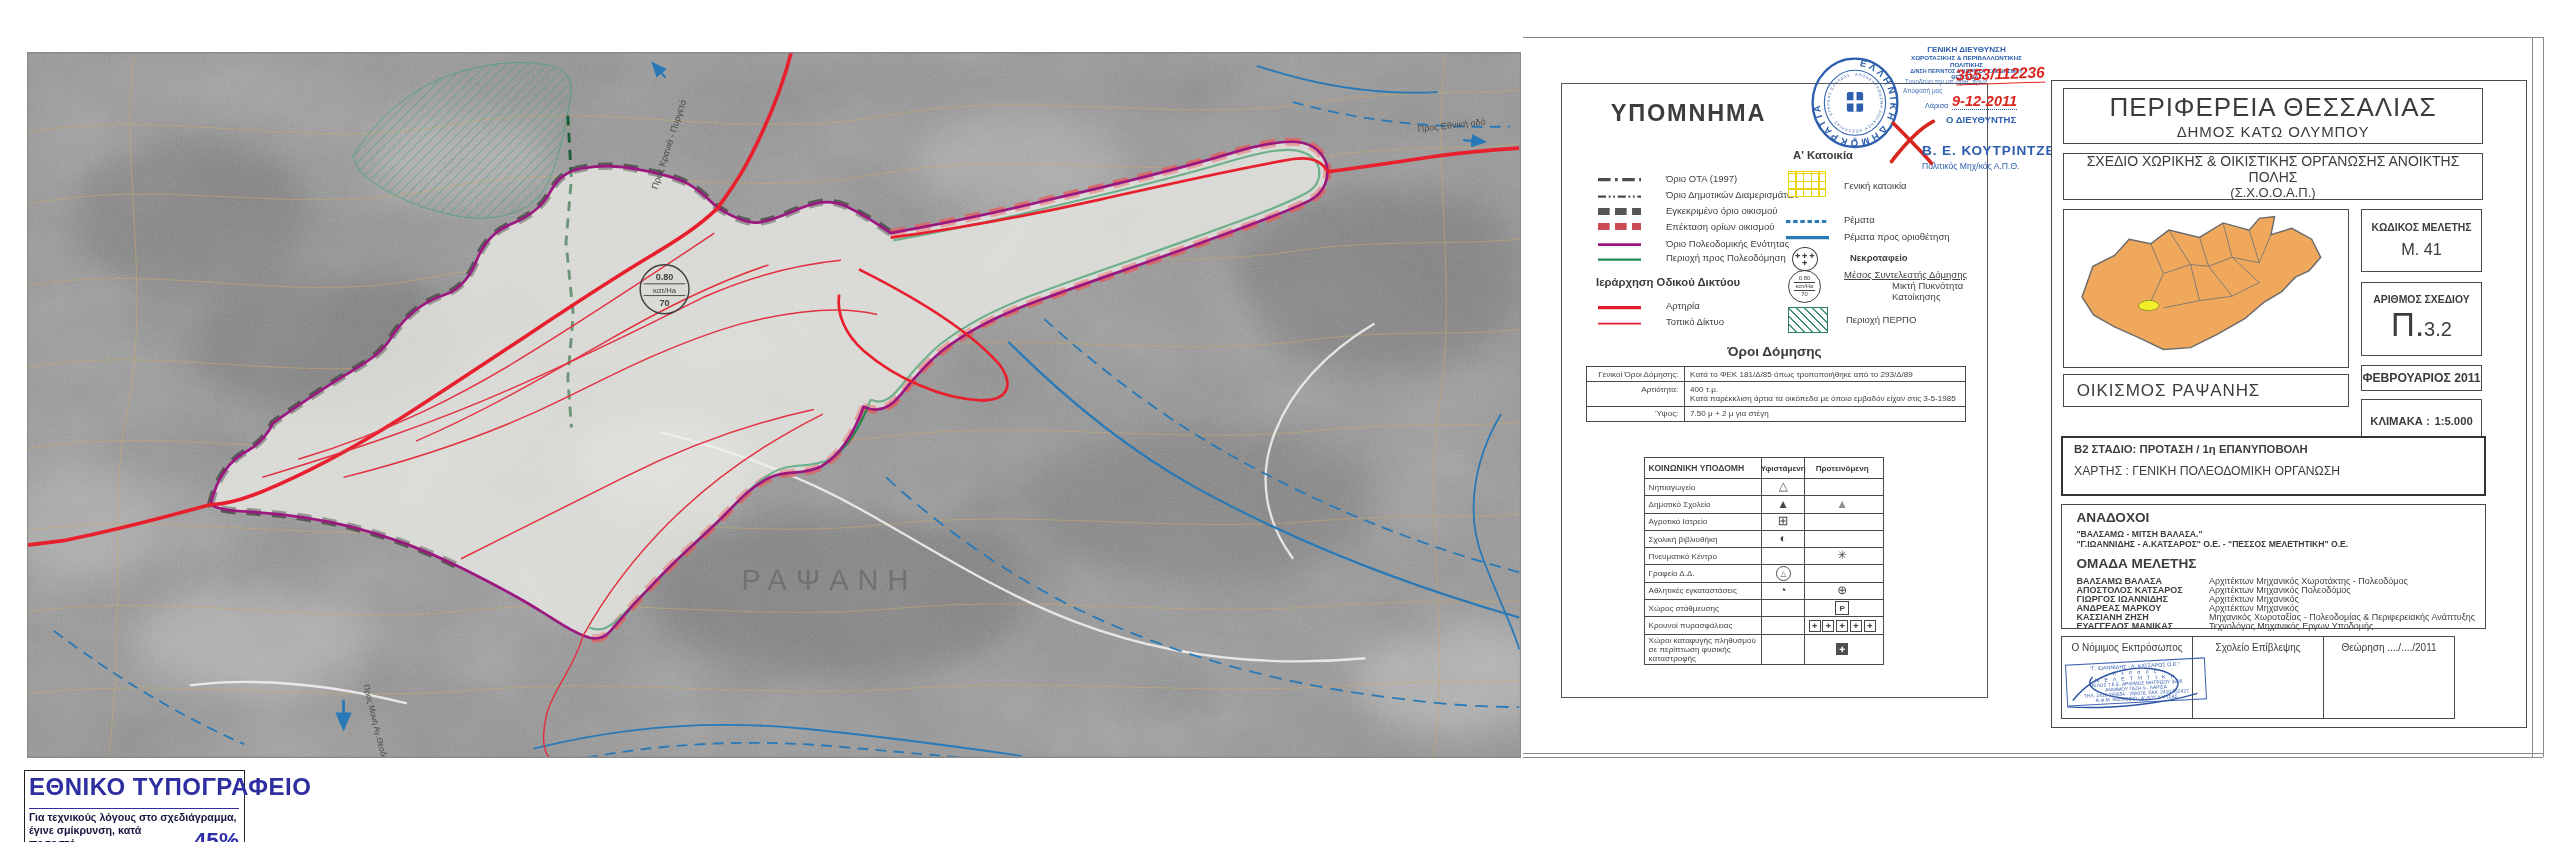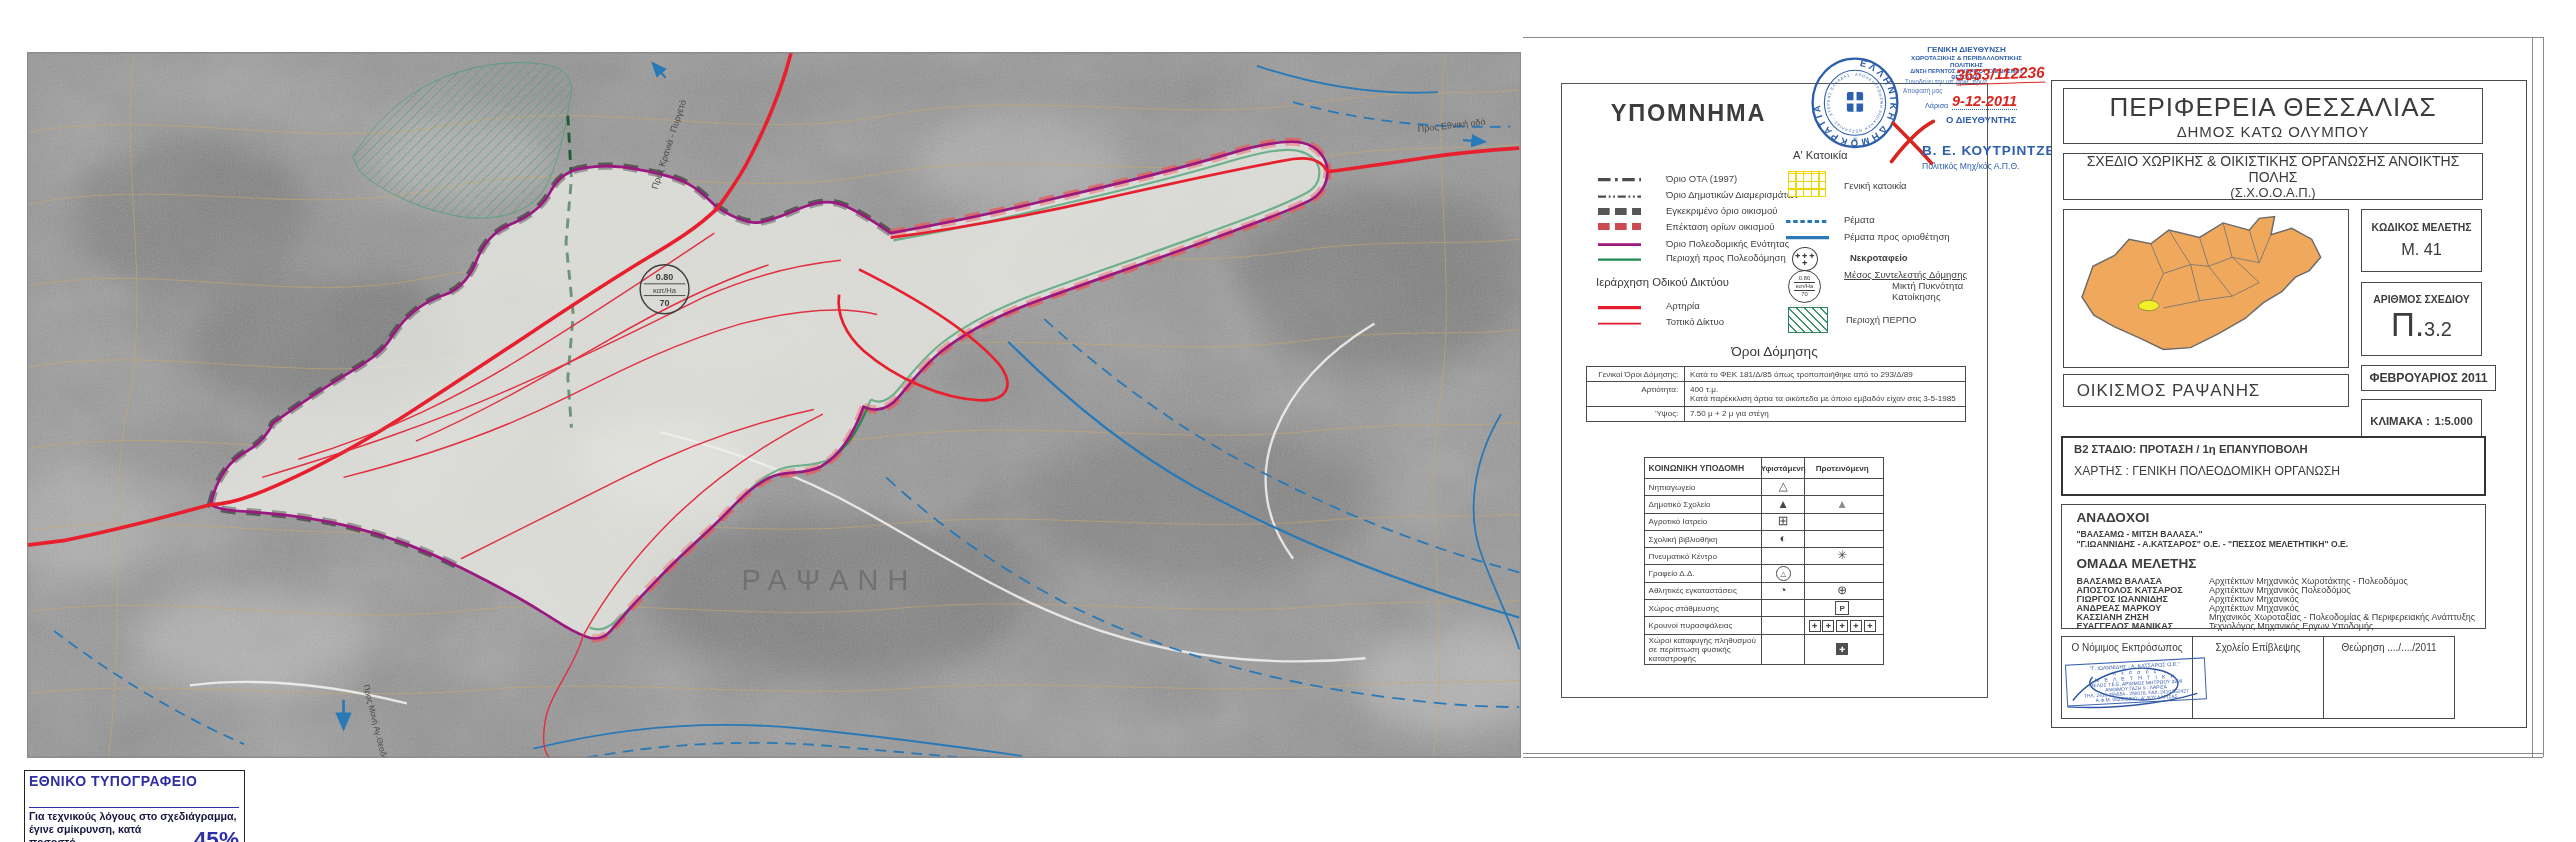--- a/index.html
+++ b/index.html
@@ -6,21 +6,21 @@
   #root{position:relative;width:2576px;height:842px;background:#ffffff;overflow:hidden;
         font-family:"Liberation Sans",sans-serif;color:#3c3c3c;}
   .abs{position:absolute;}
   .ctr{display:flex;flex-direction:column;align-items:center;justify-content:center;text-align:center;}
   
   #legend-panel{left:1561px;top:83px;width:425px;height:613px;border:1.1px solid #555;background:#fff;}
   .leg-title{left:18px;top:16.3px;width:217px;text-align:center;font-size:23.5px;font-weight:600;letter-spacing:1.8px;color:#3d3d3d;}
   .leg-label{font-size:9.5px;color:#3f3f3f;}
   .leg-sw{position:absolute;left:36px;width:43px;}
   .leg-lab{position:absolute;left:104px;font-size:9.5px;color:#3f3f3f;}
-  .leg-h{position:absolute;font-size:11.3px;font-weight:normal;color:#3a3a3a;}
+  .leg-h{position:absolute;font-size:11.3px;font-weight:bold;color:#3a3a3a;}
   .sw-yellow{width:36px;height:23.5px;border:1.8px solid #ecd800;background:
      repeating-linear-gradient(0deg,transparent 0 6.3px,#ecd800 6.3px 7.7px),
      repeating-linear-gradient(90deg,transparent 0 6.3px,#ecd800 6.3px 7.7px),#fff;}
   .sw-perpo{width:38px;height:23.5px;border:1.4px solid #2e7d5b;background:
      repeating-linear-gradient(45deg,transparent 0 4.5px,#3f9470 4.5px 5.7px),#fff;}
   .sym-cem{width:22px;height:22px;border:1.3px solid #3f3f3f;border-radius:50%;display:flex;align-items:center;
      justify-content:center;font-size:6.3px;color:#3f3f3f;line-height:7.2px;width:23.5px;flex-wrap:wrap;text-align:center;}
   .sym-dens{width:31px;height:31px;border:1.3px solid #3f3f3f;border-radius:50%;display:flex;flex-direction:column;
      align-items:center;justify-content:center;color:#3f3f3f;}
   .sym-dens div{font-size:5.8px;line-height:6.8px;}
@@ -46,21 +46,21 @@
   .sym-refuge{width:11.8px;height:11.8px;background:#4f4f4f;display:flex;align-items:center;justify-content:center;font-size:7.2px;color:#fff;}
   
   .blue{color:#2d5fae;}
   .red-hand{color:#d9261f;font-style:italic;font-weight:bold;}
   
   #tb-frame{left:2051px;top:80px;width:474px;height:646px;border:1.8px solid #4a4a4a;background:#fff;}
   .tb-box{position:absolute;border:1.3px solid #4a4a4a;background:#fff;box-sizing:border-box;}
   .tb-label{font-size:10.4px;font-weight:bold;color:#3c3c3c;}
   
   #footer-box{left:23.5px;top:770px;width:221px;border:1.4px solid #222;background:#fff;padding:1.8px 4.5px 3.6px 4.5px;box-sizing:border-box;}
-  #footer-title{font-size:14px;font-weight:bold;color:#2e2ea0;letter-spacing:0.5px;border-bottom:1.8px solid #2e2ea0;padding-bottom:18px;white-space:nowrap;}
+  #footer-title{font-size:24px;font-weight:bold;color:#2e2ea0;letter-spacing:0.5px;border-bottom:1.8px solid #2e2ea0;padding-bottom:7px;white-space:nowrap;}
   .footer-line{font-size:10.7px;font-weight:bold;color:#15153d;line-height:12.7px;}
   #footer-percent{font-size:22.6px;font-weight:bold;color:#3030a8;margin-left:5.4px;line-height:18px;}
   .teamrow{position:absolute;font-size:9px;color:#3f3f3f;white-space:nowrap;}
 </style>
 </head>
 <body>
 
 <div id="root">
 
   <svg class="abs" style="left:27px;top:52px;" width="1494" height="706" viewBox="0 0 1652 780">
@@ -443,21 +443,21 @@
       <div class="tb-label">ΚΩΔΙΚΟΣ ΜΕΛΕΤΗΣ</div>
       <div style="font-size:16.3px;margin-top:7.2px;">Μ.  41</div>
     </div>
     <div class="tb-box ctr" style="left:309px;top:201px;width:121px;height:74px;">
       <div class="tb-label">ΑΡΙΘΜΟΣ ΣΧΕΔΙΟΥ</div>
       <div style="display:flex;align-items:baseline;margin-top:1.8px;">
         <span style="font-size:33px;">Π.</span>
         <span style="font-size:20px;">3.2</span>
       </div>
     </div>
-    <div class="tb-box ctr" style="left:309px;top:284px;width:135px;height:26px;">
+    <div class="tb-box ctr" style="left:309px;top:284px;width:121px;height:26px;">
       <div style="font-size:12.2px;font-weight:bold;">ΦΕΒΡΟΥΑΡΙΟΣ 2011</div>
     </div>
     <div class="tb-box ctr" style="left:309px;top:318px;width:121px;height:44px;flex-direction:row;gap:4.5px;">
       <span style="font-size:11.3px;font-weight:bold;">ΚΛΙΜΑΚΑ :</span>
       <span style="font-size:11.3px;font-weight:bold;">1:5.000</span>
     </div>
 
     <div class="tb-box" style="left:9px;top:355px;width:425px;height:60px;border-width:2.7px;border-color:#333;padding:5.4px 11px;">
       <div style="font-size:11.3px;font-weight:bold;">Β2  ΣΤΑΔΙΟ: ΠΡΟΤΑΣΗ / 1η ΕΠΑΝΥΠΟΒΟΛΗ</div>
       <div style="font-size:12.2px;font-weight:normal;margin-top:9px;">ΧΑΡΤΗΣ : ΓΕΝΙΚΗ ΠΟΛΕΟΔΟΜΙΚΗ ΟΡΓΑΝΩΣΗ</div>

